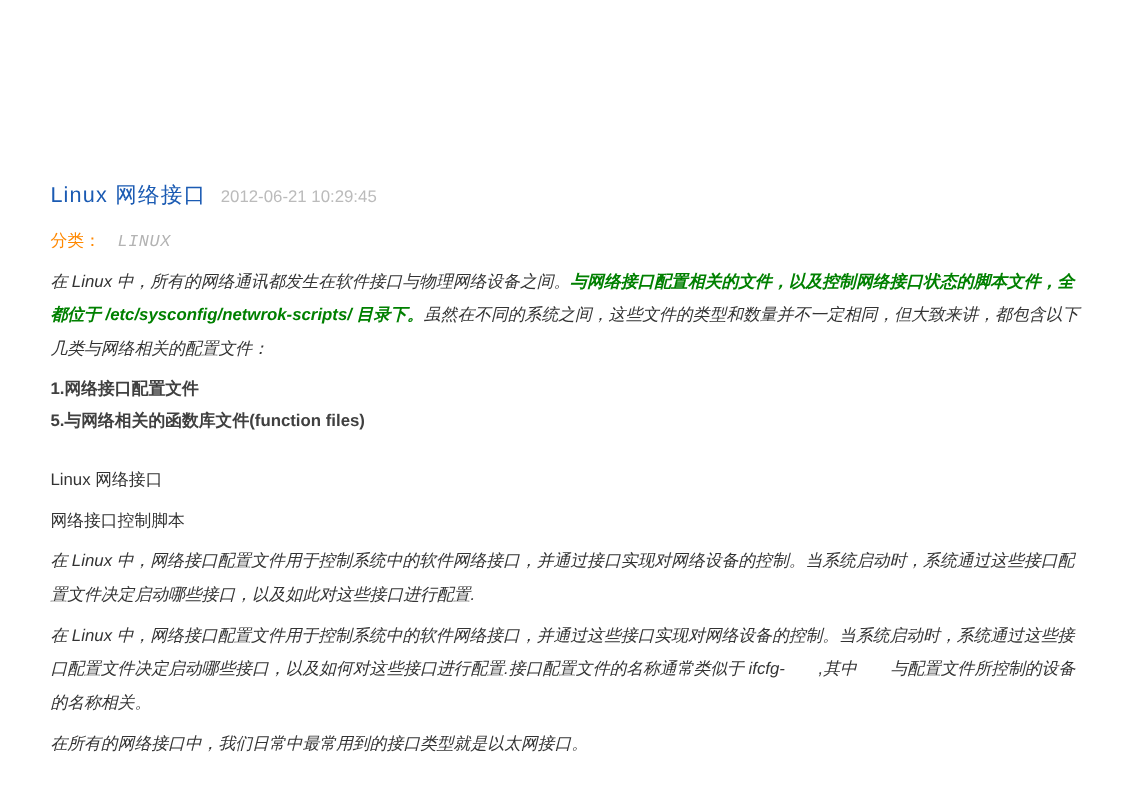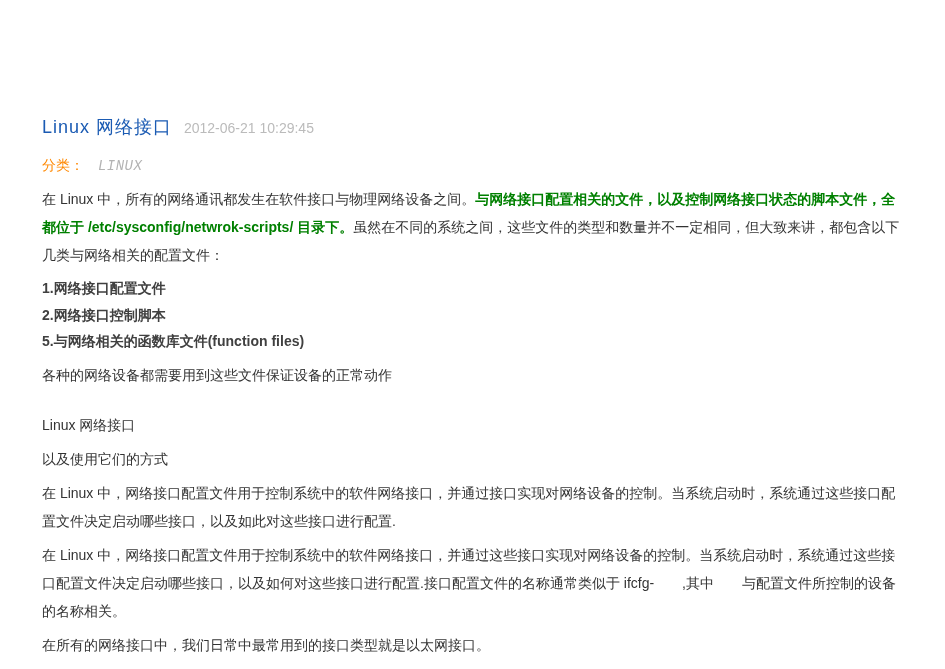--- a/index.html
+++ b/index.html
@@ -14,21 +14,21 @@
       font-family: "Microsoft YaHei", SimSun, Arial, sans-serif;
       font-size: 14px;
       color: #333333;
       padding: 0;
     }
     .container {
       padding: 30px 42px 20px 42px;
     }
     .header-line {
       margin-bottom: 18px;
-      margin-top: 85px;
+      margin-top: 120px;
     }
     .title {
       color: #1b5bb3;
       font-size: 18px;
       font-weight: normal;
       letter-spacing: 1px;
     }
     .timestamp {
       color: #bbbbbb;
       font-size: 14px;
@@ -69,20 +69,21 @@
     }
     .list-items .item {
       color: #404040;
       font-weight: bold;
       line-height: 1.9;
       font-size: 14px;
     }
     .spaced-para {
       margin-top: 6px;
       margin-bottom: 6px;
+      font-style: italic;
     }
     .section-gap {
       margin-top: 22px;
     }
   </style>
 </head>
 <body>
 
 <div class="container">
   <div class="header-line">
@@ -96,27 +97,25 @@
   </div>
 
   <div class="body-text">
 
     <p class="spaced-para">
       <span>在 Linux 中，所有的网络通讯都发生在软件接口与物理网络设备之间。</span><span class="green-bold">与网络接口配置相关的文件，以及控制网络接口状态的脚本文件，全都位于 /etc/sysconfig/netwrok-scripts/ 目录下。</span><span>虽然在不同的系统之间，这些文件的类型和数量并不一定相同，但大致来讲，都包含以下几类与网络相关的配置文件：</span>
     </p>
 
     <div class="list-items">
       <div class="item">1.网络接口配置文件</div>
-      <div class="item">2.网络接口控制脚本</div>
       <div class="item">5.与网络相关的函数库文件(function files)</div>
     </div>
 
-    <p class="spaced-para">各种的网络设备都需要用到这些文件保证设备的正常动作</p>
 
     <p class="section-gap">Linux 网络接口</p>
-    <p>以及使用它们的方式</p>
+    <p>网络接口控制脚本</p>
 
     <p class="spaced-para">在 Linux 中，网络接口配置文件用于控制系统中的软件网络接口，并通过接口实现对网络设备的控制。当系统启动时，系统通过这些接口配置文件决定启动哪些接口，以及如此对这些接口进行配置.</p>
     <p class="spaced-para">在 Linux 中，网络接口配置文件用于控制系统中的软件网络接口，并通过这些接口实现对网络设备的控制。当系统启动时，系统通过这些接口配置文件决定启动哪些接口，以及如何对这些接口进行配置.接口配置文件的名称通常类似于 ifcfg-  ,其中  与配置文件所控制的设备的名称相关。</p>
     <p class="spaced-para">在所有的网络接口中，我们日常中最常用到的接口类型就是以太网接口。</p>
 
   </div>
 </div>
 
 </body></html>

